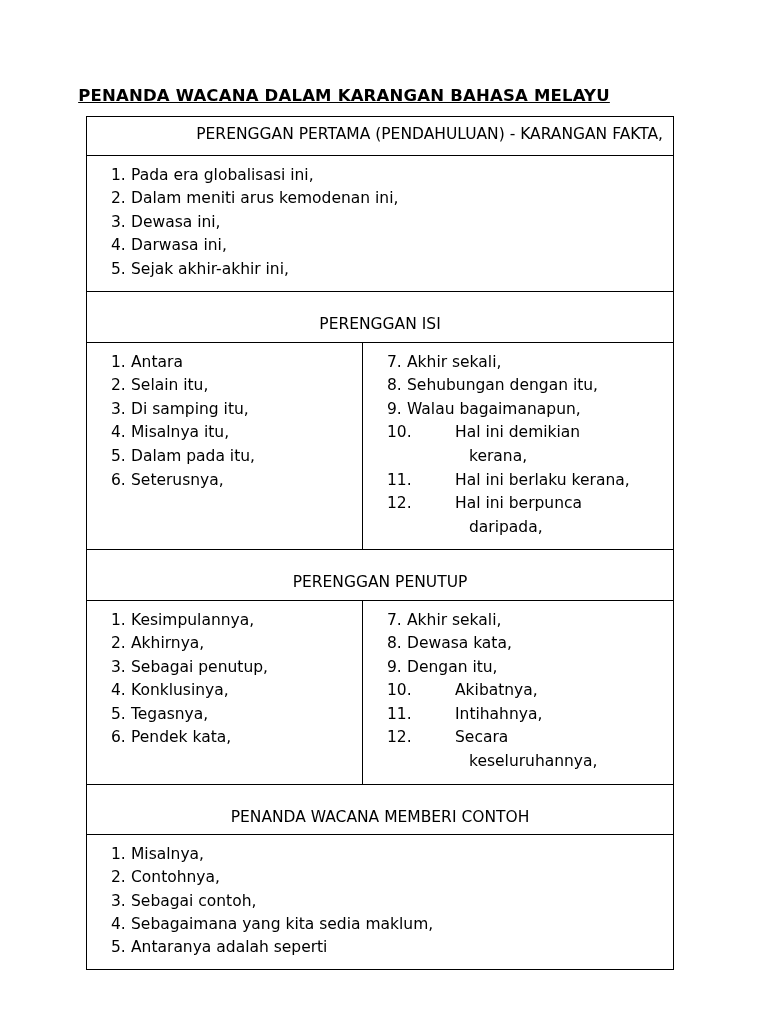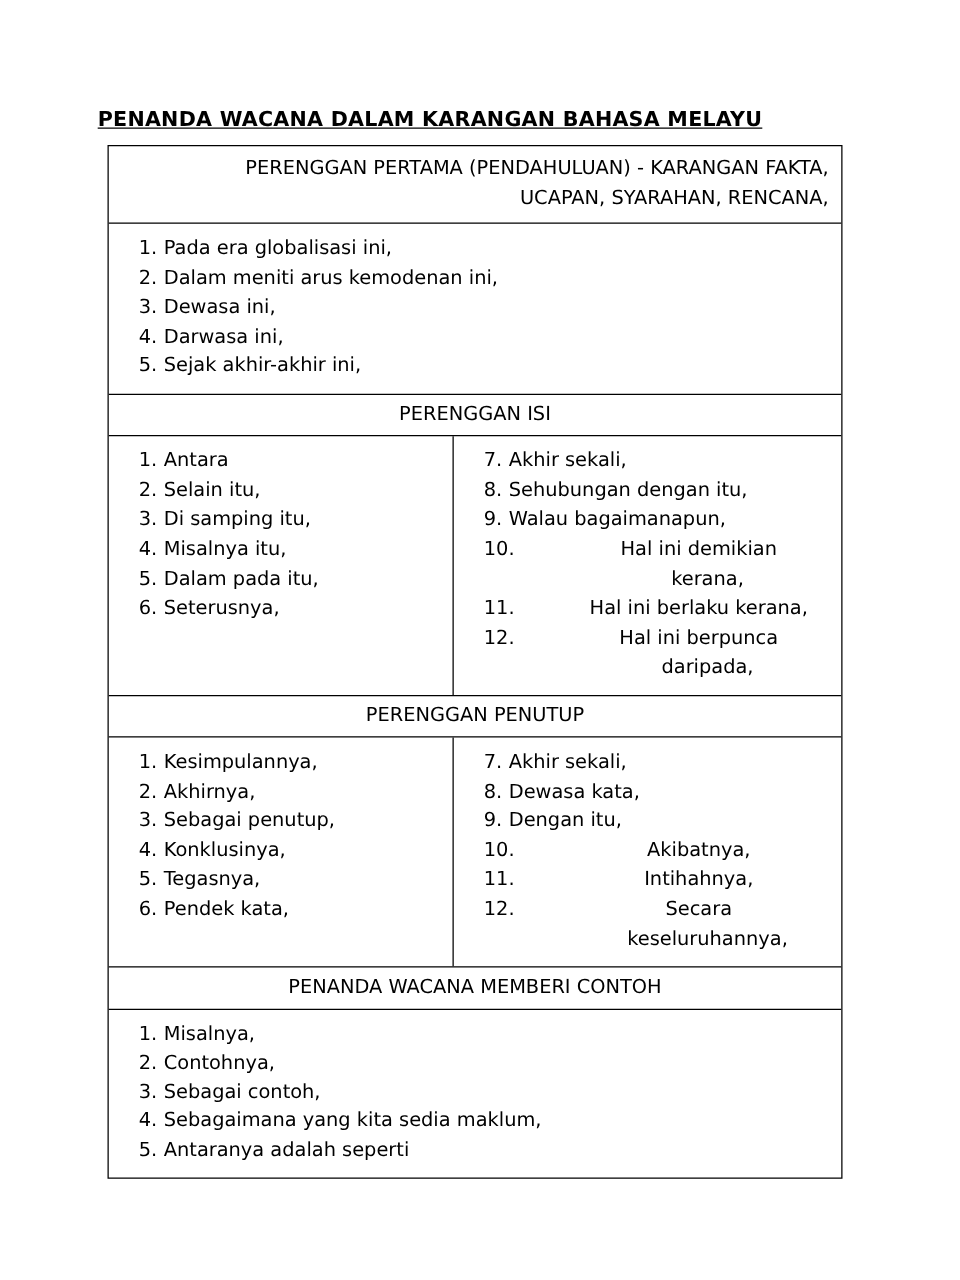--- a/index.html
+++ b/index.html
@@ -51,20 +51,21 @@
   .header-cell {
     text-align: center;
     padding: 6px 10px 8px 10px;
   }
   .header-cell .line { display: block; text-align: right; }
 
   .band {
     text-align: center;
     padding: 4px 8px 5px 8px;
     font-size: 15.5px;
+    margin-top: 17px;
   }
 
   .list-cell {
     padding: 8px 10px 10px 24px;
   }
   .two-col {
     display: flex;
   }
   .two-col .col {
     box-sizing: border-box;
@@ -88,40 +89,38 @@
     flex: 0 0 auto;
   }
   .item.wide .num {
     min-width: 68px;
   }
   .item .txt {
     flex: 1 1 auto;
   }
   .item.wide .txt {
     text-indent: 0;
-    text-align: center;
   }
   .item .txt .cont {
     display: block;
     padding-left: 14px;
   }
   .tight { line-height: 1.5; }
 </style>
 </head>
 <body>
 
 <div class="page">
 
   <div class="doc-title">PENANDA WACANA DALAM KARANGAN BAHASA MELAYU</div>
 
   <div class="table">
 
     <div class="row header-cell">
       <span class="line">PERENGGAN PERTAMA (PENDAHULUAN) - KARANGAN FAKTA,</span>
-      <span class="line">UCAPAN, SYARAHAN, RENCANA,</span>
     </div>
 
     <div class="row list-cell">
       <div class="item">
         <span class="num">1.</span>
         <span class="txt">Pada era globalisasi ini,</span>
       </div>
       <div class="item">
         <span class="num">2.</span>
         <span class="txt">Dalam meniti arus kemodenan ini,</span>

